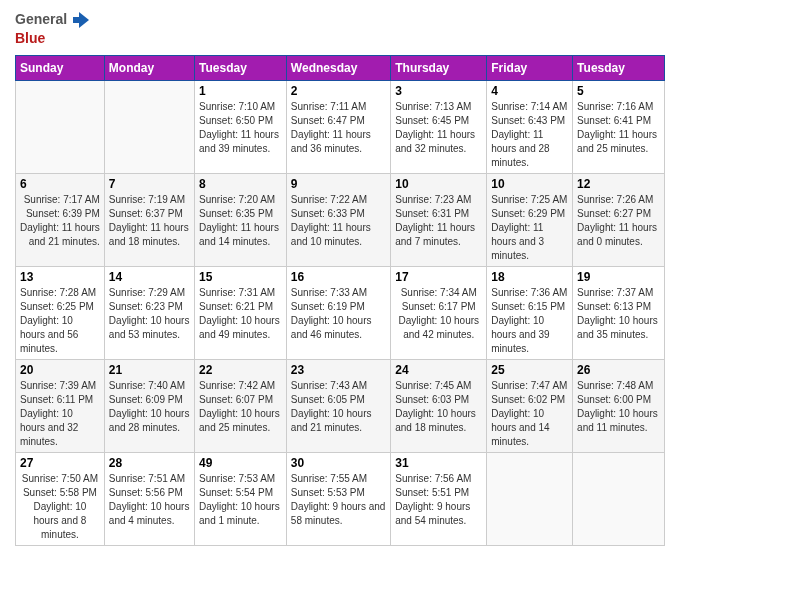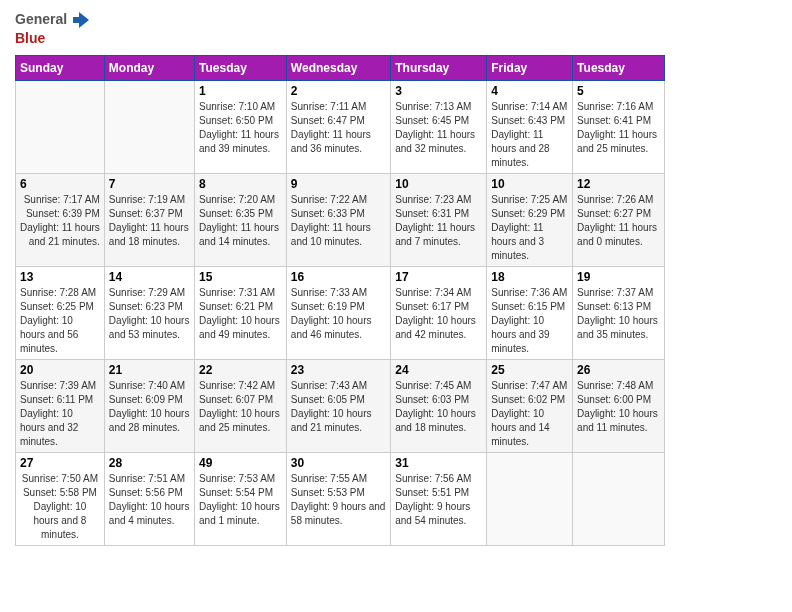--- a/index.html
+++ b/index.html
@@ -150,21 +150,21 @@
 Daylight: 10 hours and 49 minutes.</div>
           </td>
           <td>
             <span class="day-number">16</span>
             <div class="day-info" style="white-space: pre-line;">Sunrise: 7:33 AM
 Sunset: 6:19 PM
 Daylight: 10 hours and 46 minutes.</div>
           </td>
           <td>
             <span class="day-number">17</span>
-            <div class="day-info" style="white-space: pre-line;">Sunrise: 7:34 AM
+            <div class="day-info" style="white-space: pre-line; text-align: center;">Sunrise: 7:34 AM
 Sunset: 6:17 PM
 Daylight: 10 hours and 42 minutes.</div>
           </td>
           <td>
             <span class="day-number">18</span>
             <div class="day-info" style="white-space: pre-line;">Sunrise: 7:36 AM
 Sunset: 6:15 PM
 Daylight: 10 hours and 39 minutes.</div>
           </td>
           <td>

